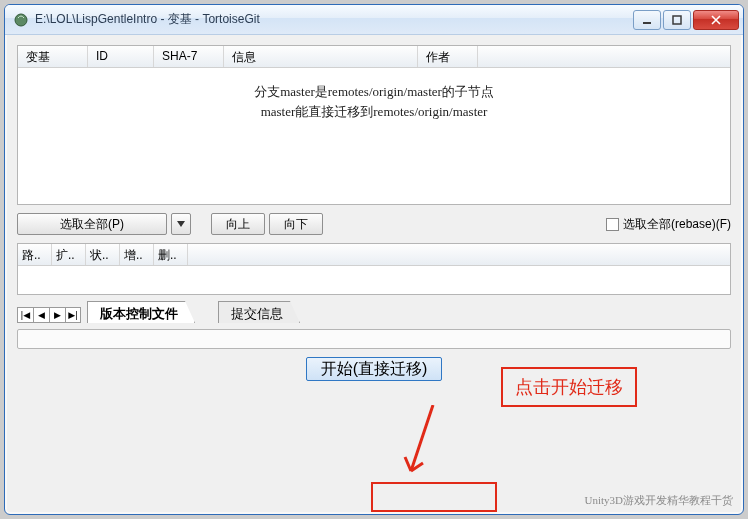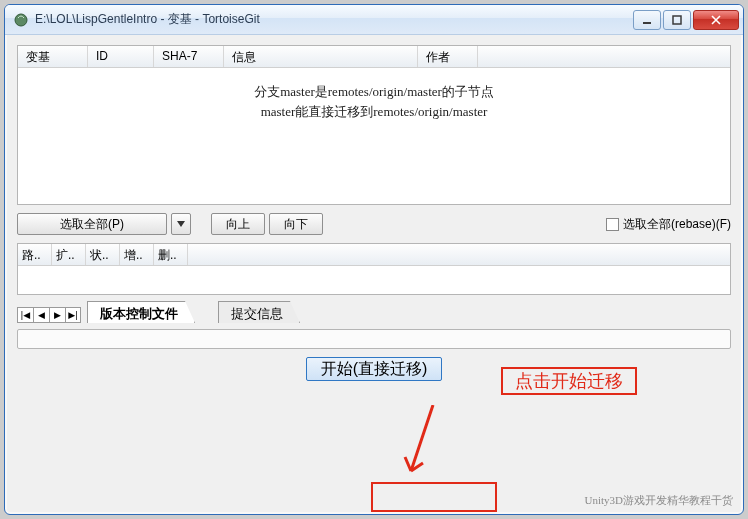--- a/index.html
+++ b/index.html
@@ -144,21 +144,21 @@
   .tab.inactive { background:#ececec; z-index:0;margin-left:24px; }
   .tab.active { z-index:1; font-weight:bold; }
 
   .progress { height:20px; border:1px solid #b5b5b5; background:#fbfbfb; border-radius:2px; margin:4px 0 8px 0; }
 
   .footer { display:flex; justify-content:center; gap:8px; position:relative; }
 
   .ann-box {
     position:absolute; right:106px; top:332px;
     border:2px solid #e12a18; color:#e12a18;
-    padding:0 12px; font-size:18px; background:transparent;
+    padding:6px 12px; font-size:18px; background:transparent;
     font-family:Liberation Serif, serif;
   }
   .ann-arrow {
     position:absolute; left:398px; top:370px; width:40px; height:80px;
     pointer-events:none;
   }
   .start-hl {
     position:absolute; left:366px; bottom:2px; width:126px; height:30px;
     border:2px solid #e12a18;
   }

